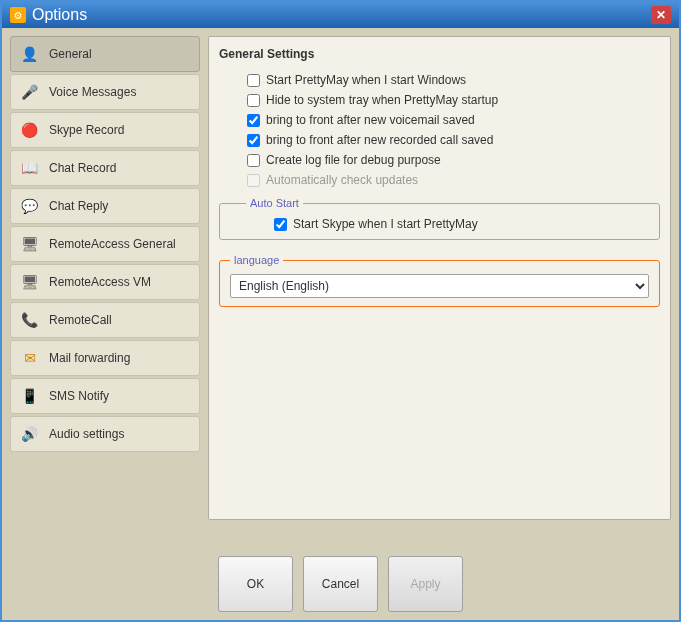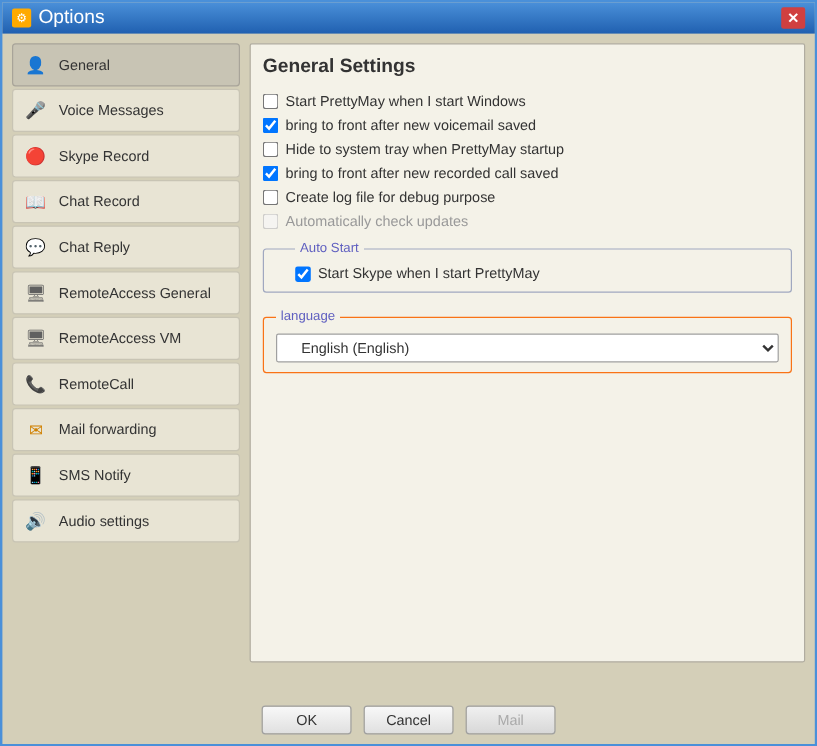--- a/index.html
+++ b/index.html
@@ -108,36 +108,37 @@
     .main-panel {
       flex: 1;
       background: #f4f2e8;
       border: 1px solid #b0aca0;
       border-radius: 2px;
       padding: 10px;
       display: flex;
       flex-direction: column;
     }
     .panel-title {
-      font-size: 16px;
+      font-size: 12px;
       font-weight: bold;
       color: #333;
       margin-bottom: 12px;
     }
     .settings-content {
       display: flex;
       flex-direction: column;
       gap: 6px;
     }
     .checkbox-row {
       display: flex;
       align-items: center;
       gap: 6px;
       font-size: 12px;
       color: #333;
+      margin-left: 28px;
     }
     .checkbox-row.disabled {
       color: #999;
     }
     .checkbox-row input[type="checkbox"] {
       width: 13px;
       height: 13px;
       margin: 0;
       cursor: pointer;
     }
@@ -161,38 +162,38 @@
       padding: 8px 10px;
       margin-top: 8px;
     }
     .language-group legend {
       font-size: 11px;
       color: #6060c0;
       padding: 0 4px;
     }
     .language-select {
       width: 100%;
-      padding: 3px 16px;
+      padding: 3px 4px;
       font-size: 12px;
       border: 1px solid #a0a0a0;
       border-radius: 2px;
       background: white;
       color: #333;
     }
     .bottom-bar {
       display: flex;
       justify-content: center;
       align-items: center;
       gap: 10px;
       padding: 8px;
       flex-shrink: 0;
     }
     .btn {
       min-width: 75px;
-      padding: 4px 16px;
+      padding: 20px 16px;
       font-size: 12px;
       border: 1px solid #a0a0a0;
       border-radius: 3px;
       cursor: pointer;
       background: linear-gradient(to bottom, #f8f8f8, #e0e0e0);
       color: #333;
       margin-top: 20px;
     }
     .btn:disabled {
       color: #aaa;
@@ -275,26 +276,26 @@
       </div>
 
     <div class="main-panel">
       <div class="panel-title">General Settings</div>
       <div class="settings-content">
       <div class="checkbox-row">
             <input type="checkbox" style="">
             <label>Start PrettyMay when I start Windows</label>
           </div>
           <div class="checkbox-row">
+            <input type="checkbox" style="">
+            <label>Hide to system tray when PrettyMay startup</label>
+          </div>
+          <div class="checkbox-row">
             <input type="checkbox" checked="" style="">
             <label>bring to front after new voicemail saved</label>
-          </div>
-          <div class="checkbox-row">
-            <input type="checkbox" style="">
-            <label>Hide to system tray when PrettyMay startup</label>
           </div>
           <div class="checkbox-row">
             <input type="checkbox" checked="" style="">
             <label>bring to front after new recorded call saved</label>
           </div>
           <div class="checkbox-row">
             <input type="checkbox" style="">
             <label>Create log file for debug purpose</label>
           </div>
           <div class="checkbox-row disabled">
@@ -309,15 +310,15 @@
             </div>
           </fieldset>
           <fieldset class="language-group"><legend>language</legend><select class="language-select"><option value="English (English)">English (English)</option><option value="German (Deutsch)">German (Deutsch)</option><option value="French (Français)">French (Français)</option><option value="Spanish (Español)">Spanish (Español)</option><option value="Japanese (日本語)">Japanese (日本語)</option><option value="Chinese Simplified (中文简体)">Chinese Simplified (中文简体)</option></select></fieldset>
         </div>
     </div>
   </div>
 
   <div class="bottom-bar">
     <button class="btn">OK</button>
     <button class="btn">Cancel</button>
-    <button class="btn" disabled="">Mail</button>
+    <button class="btn" disabled="">Apply</button>
   </div>
 </div>
 
 </body></html>

